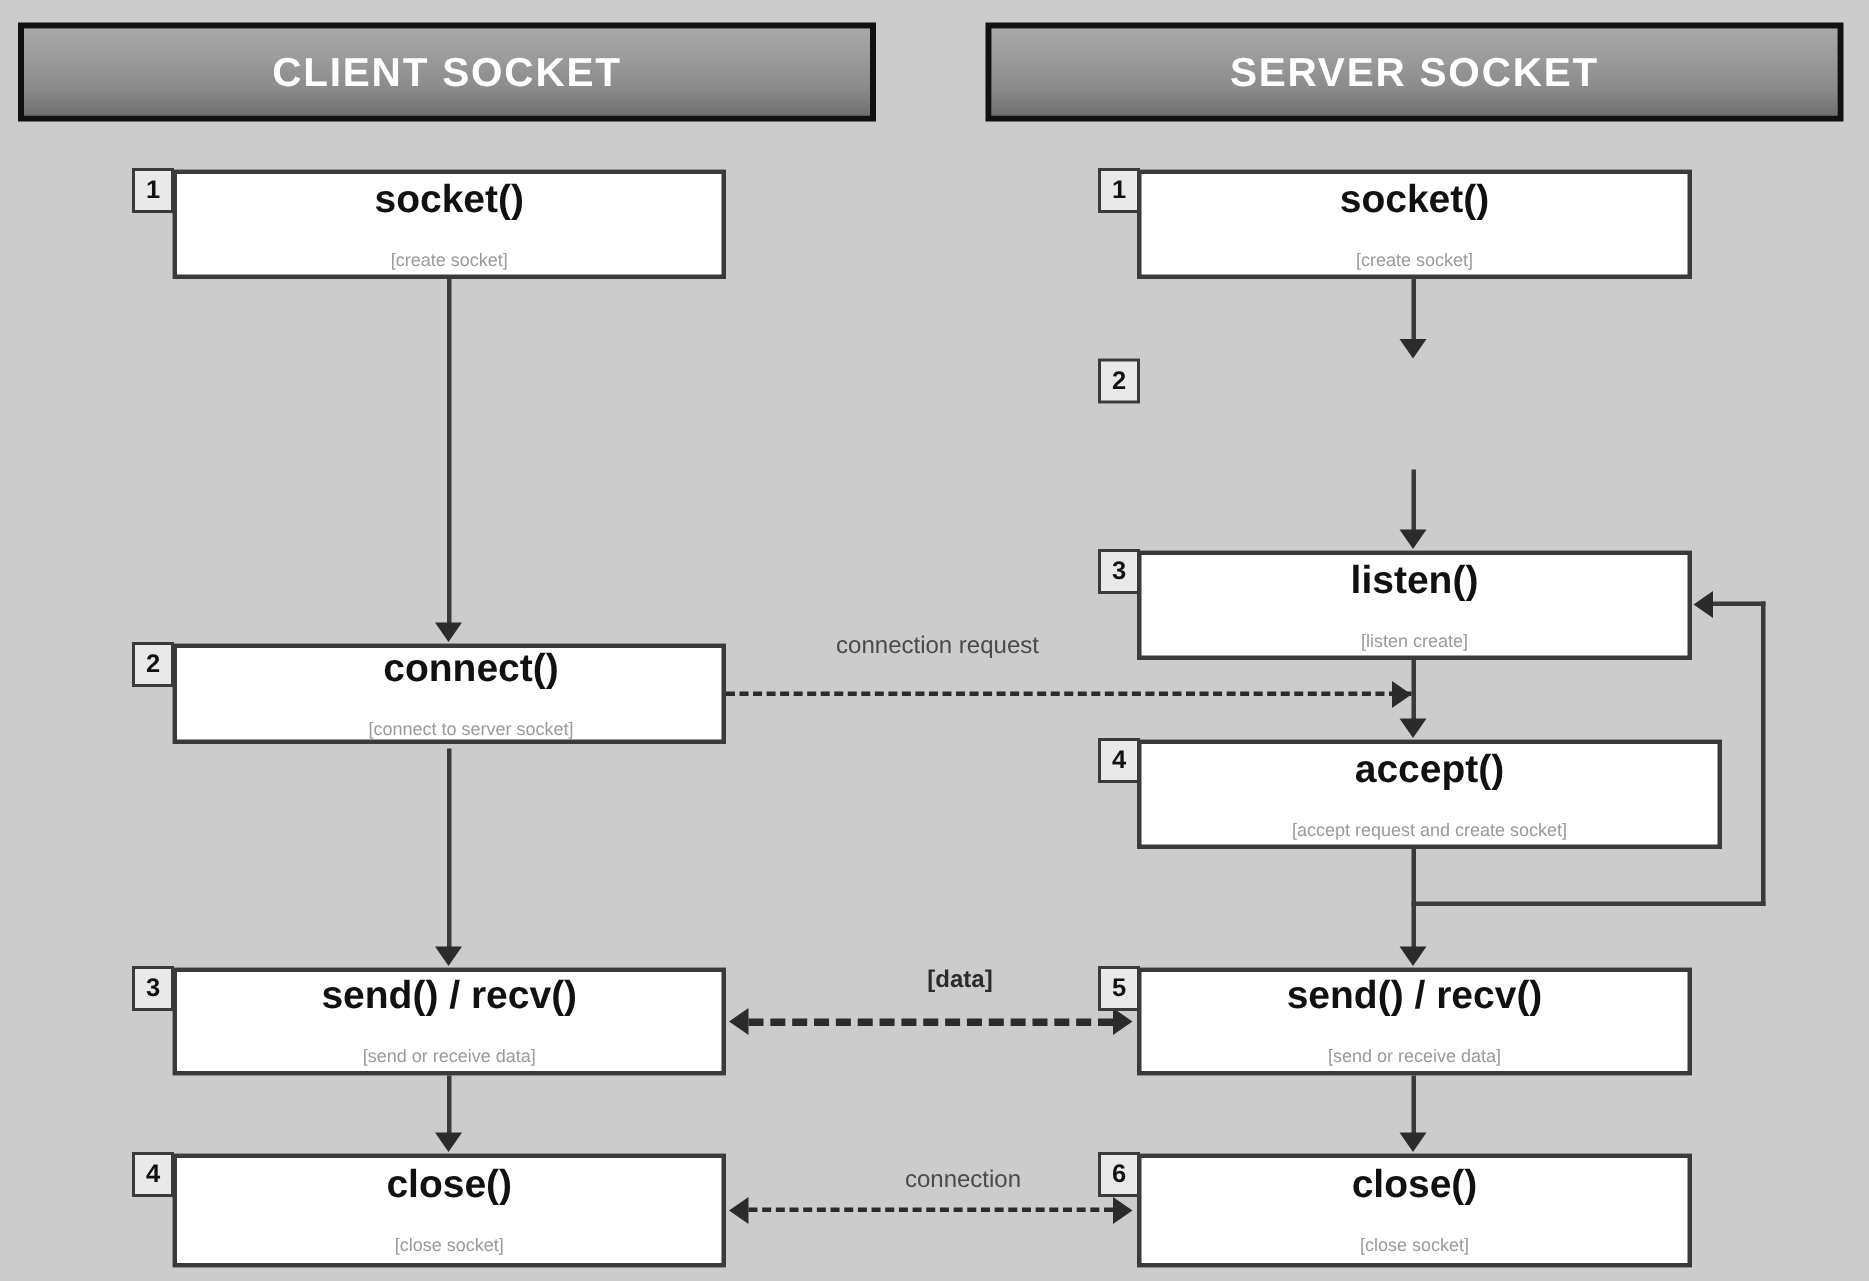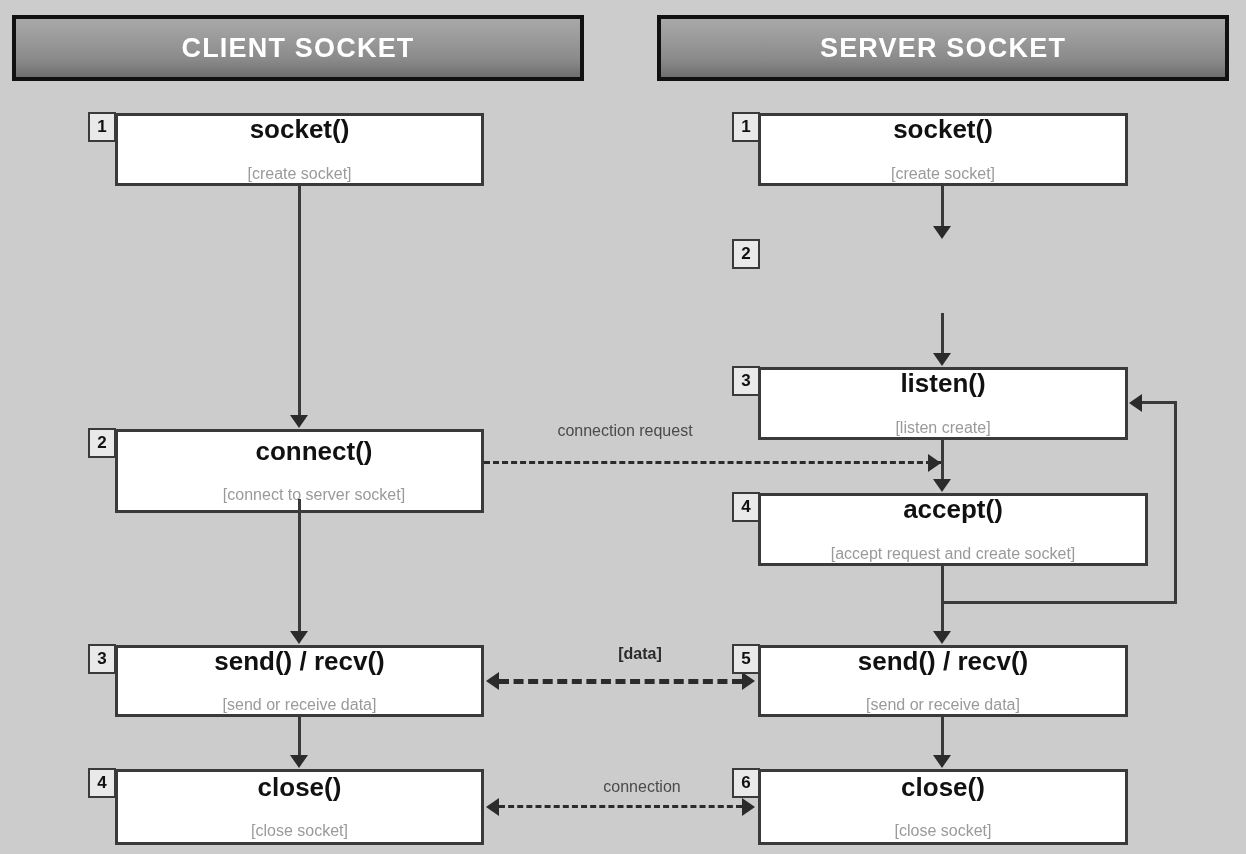--- a/index.html
+++ b/index.html
@@ -35,21 +35,21 @@
     border:3px solid #3a3a3a;
     box-sizing:border-box;
     display:flex;flex-direction:column;
     align-items:center;justify-content:center;
   }
   .pbox .title{
     font-size:26px;font-weight:bold;color:#111111;
     line-height:1.05;
   }
   .pbox .sub{
-    font-size:16px;color:#9a9a9a;line-height:1.2;margin-top:20px;
+    font-size:12px;color:#9a9a9a;line-height:1.2;margin-top:20px;
   }
 
   
   .badge{
     position:absolute;
     width:28px;height:30px;
     background:#e9e9e9;
     border:2px solid #3a3a3a;
     box-sizing:border-box;
     display:flex;align-items:center;justify-content:center;
@@ -117,21 +117,21 @@
     <span>SERVER SOCKET</span>
   </div>
 
   <div class="badge" style="left:88px;top:112px;">1</div>
   <div class="pbox" style="left:115px;top:113px;width:369px;height:73px;">
     <div class="title">socket()</div>
     <div class="sub">[create socket]</div>
   </div>
 
   <div class="badge" style="left:88px;top:428px;">2</div>
-  <div class="pbox" style="left:115px;top:429px;width:369px;height:84px;padding-left:29px;">
+  <div class="pbox" style="left:115px;top:429px;width:369px;height:67px;padding-left:29px;">
     <div class="title">connect()</div>
     <div class="sub">[connect to server socket]</div>
   </div>
 
   <div class="badge" style="left:88px;top:644px;">3</div>
   <div class="pbox" style="left:115px;top:645px;width:369px;height:72px;">
     <div class="title">send() / recv()</div>
     <div class="sub">[send or receive data]</div>
   </div>
 

